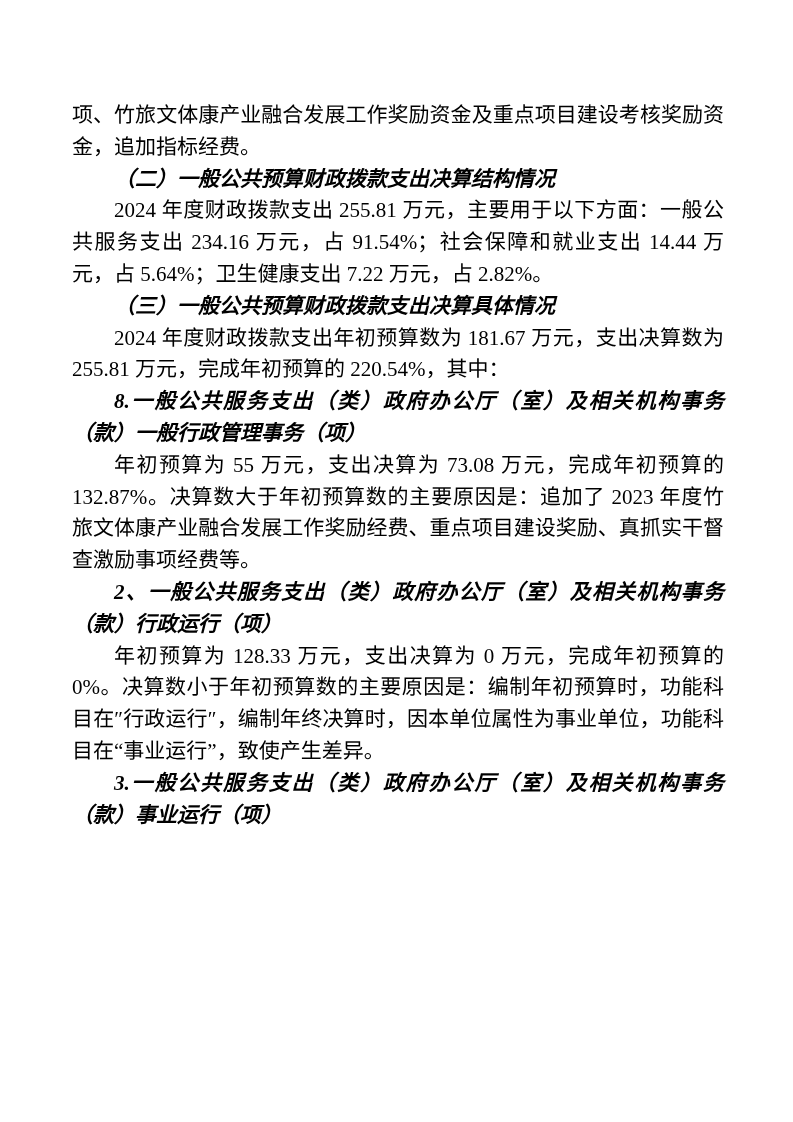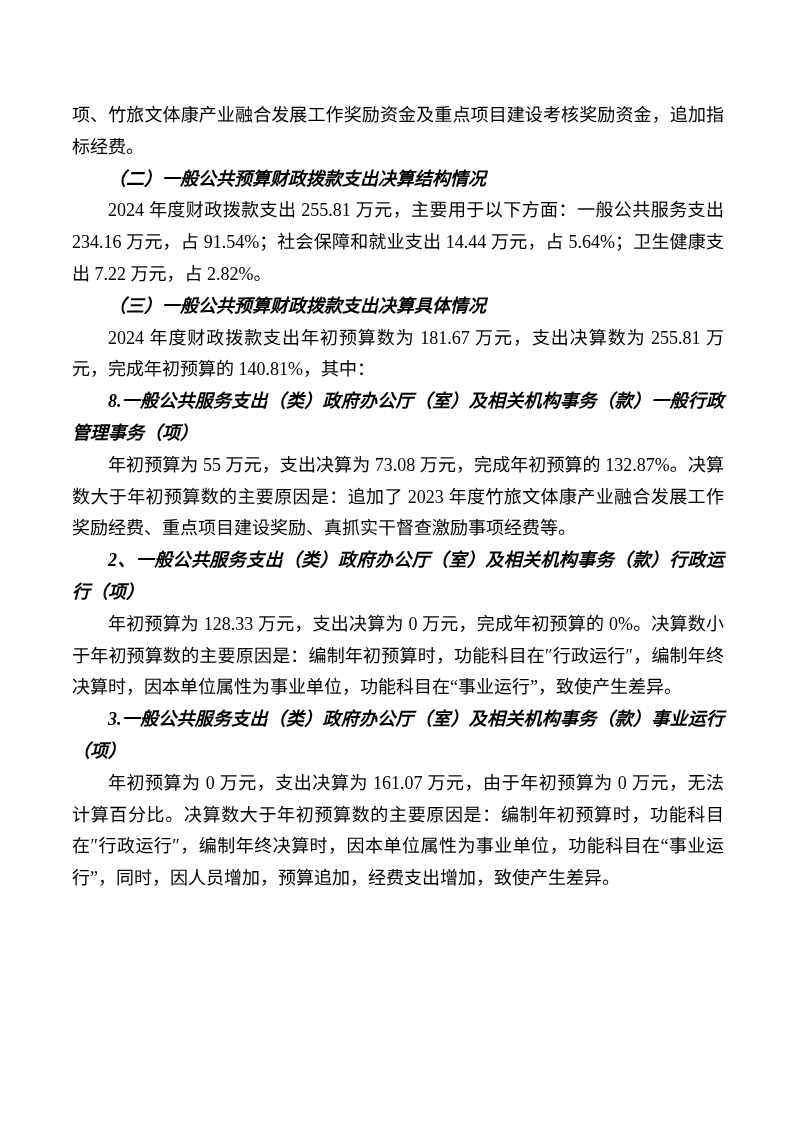--- a/index.html
+++ b/index.html
@@ -10,21 +10,21 @@
   .page {
     position: relative;
     width: 793px;
     height: 1122px;
     margin: 0 auto;
     background: #ffffff;
     box-sizing: border-box;
     padding: 100px 69px 0 72px;
     overflow: hidden;
     font-family: "Liberation Serif", "DejaVu Serif", serif;
-    font-size: 18px;
+    font-size: 21px;
     line-height: 31.8px;
     color: #000000;
     text-align: justify;
   }
   .page p {
     margin: 0;
     padding: 0;
   }
   .indent {
     text-indent: 2em;
@@ -43,27 +43,26 @@
 
 <div class="page">
   <p class="continuation">项、竹旅文体康产业融合发展工作奖励资金及重点项目建设考核奖励资金，追加指标经费。</p>
 
   <p class="heading">（二）一般公共预算财政拨款支出决算结构情况</p>
 
   <p class="indent">2024 年度财政拨款支出 255.81 万元，主要用于以下方面：一般公共服务支出 234.16 万元，占 91.54%；社会保障和就业支出 14.44 万元，占 5.64%；卫生健康支出 7.22 万元，占 2.82%。</p>
 
   <p class="heading">（三）一般公共预算财政拨款支出决算具体情况</p>
 
-  <p class="indent">2024 年度财政拨款支出年初预算数为 181.67 万元，支出决算数为 255.81 万元，完成年初预算的 140.81%，其中：</p>
+  <p class="indent">2024 年度财政拨款支出年初预算数为 181.67 万元，支出决算数为 255.81 万元，完成年初预算的 220.54%，其中：</p>
 
   <p class="heading">8.一般公共服务支出（类）政府办公厅（室）及相关机构事务（款）一般行政管理事务（项）</p>
 
   <p class="indent">年初预算为 55 万元，支出决算为 73.08 万元，完成年初预算的 132.87%。决算数大于年初预算数的主要原因是：追加了 2023 年度竹旅文体康产业融合发展工作奖励经费、重点项目建设奖励、真抓实干督查激励事项经费等。</p>
 
   <p class="heading">2、一般公共服务支出（类）政府办公厅（室）及相关机构事务（款）行政运行（项）</p>
 
   <p class="indent">年初预算为 128.33 万元，支出决算为 0 万元，完成年初预算的 0%。决算数小于年初预算数的主要原因是：编制年初预算时，功能科目在″行政运行″，编制年终决算时，因本单位属性为事业单位，功能科目在“事业运行”，致使产生差异。</p>
 
   <p class="heading">3.一般公共服务支出（类）政府办公厅（室）及相关机构事务（款）事业运行（项）</p>
 
-  <p class="indent">年初预算为 0 万元，支出决算为 161.07 万元，由于年初预算为 0 万元，无法计算百分比。决算数大于年初预算数的主要原因是：编制年初预算时，功能科目在″行政运行″，编制年终决算时，因本单位属性为事业单位，功能科目在“事业运行”，同时，因人员增加，预算追加，经费支出增加，致使产生差异。</p>
 
 </div>
 
 </body></html>

